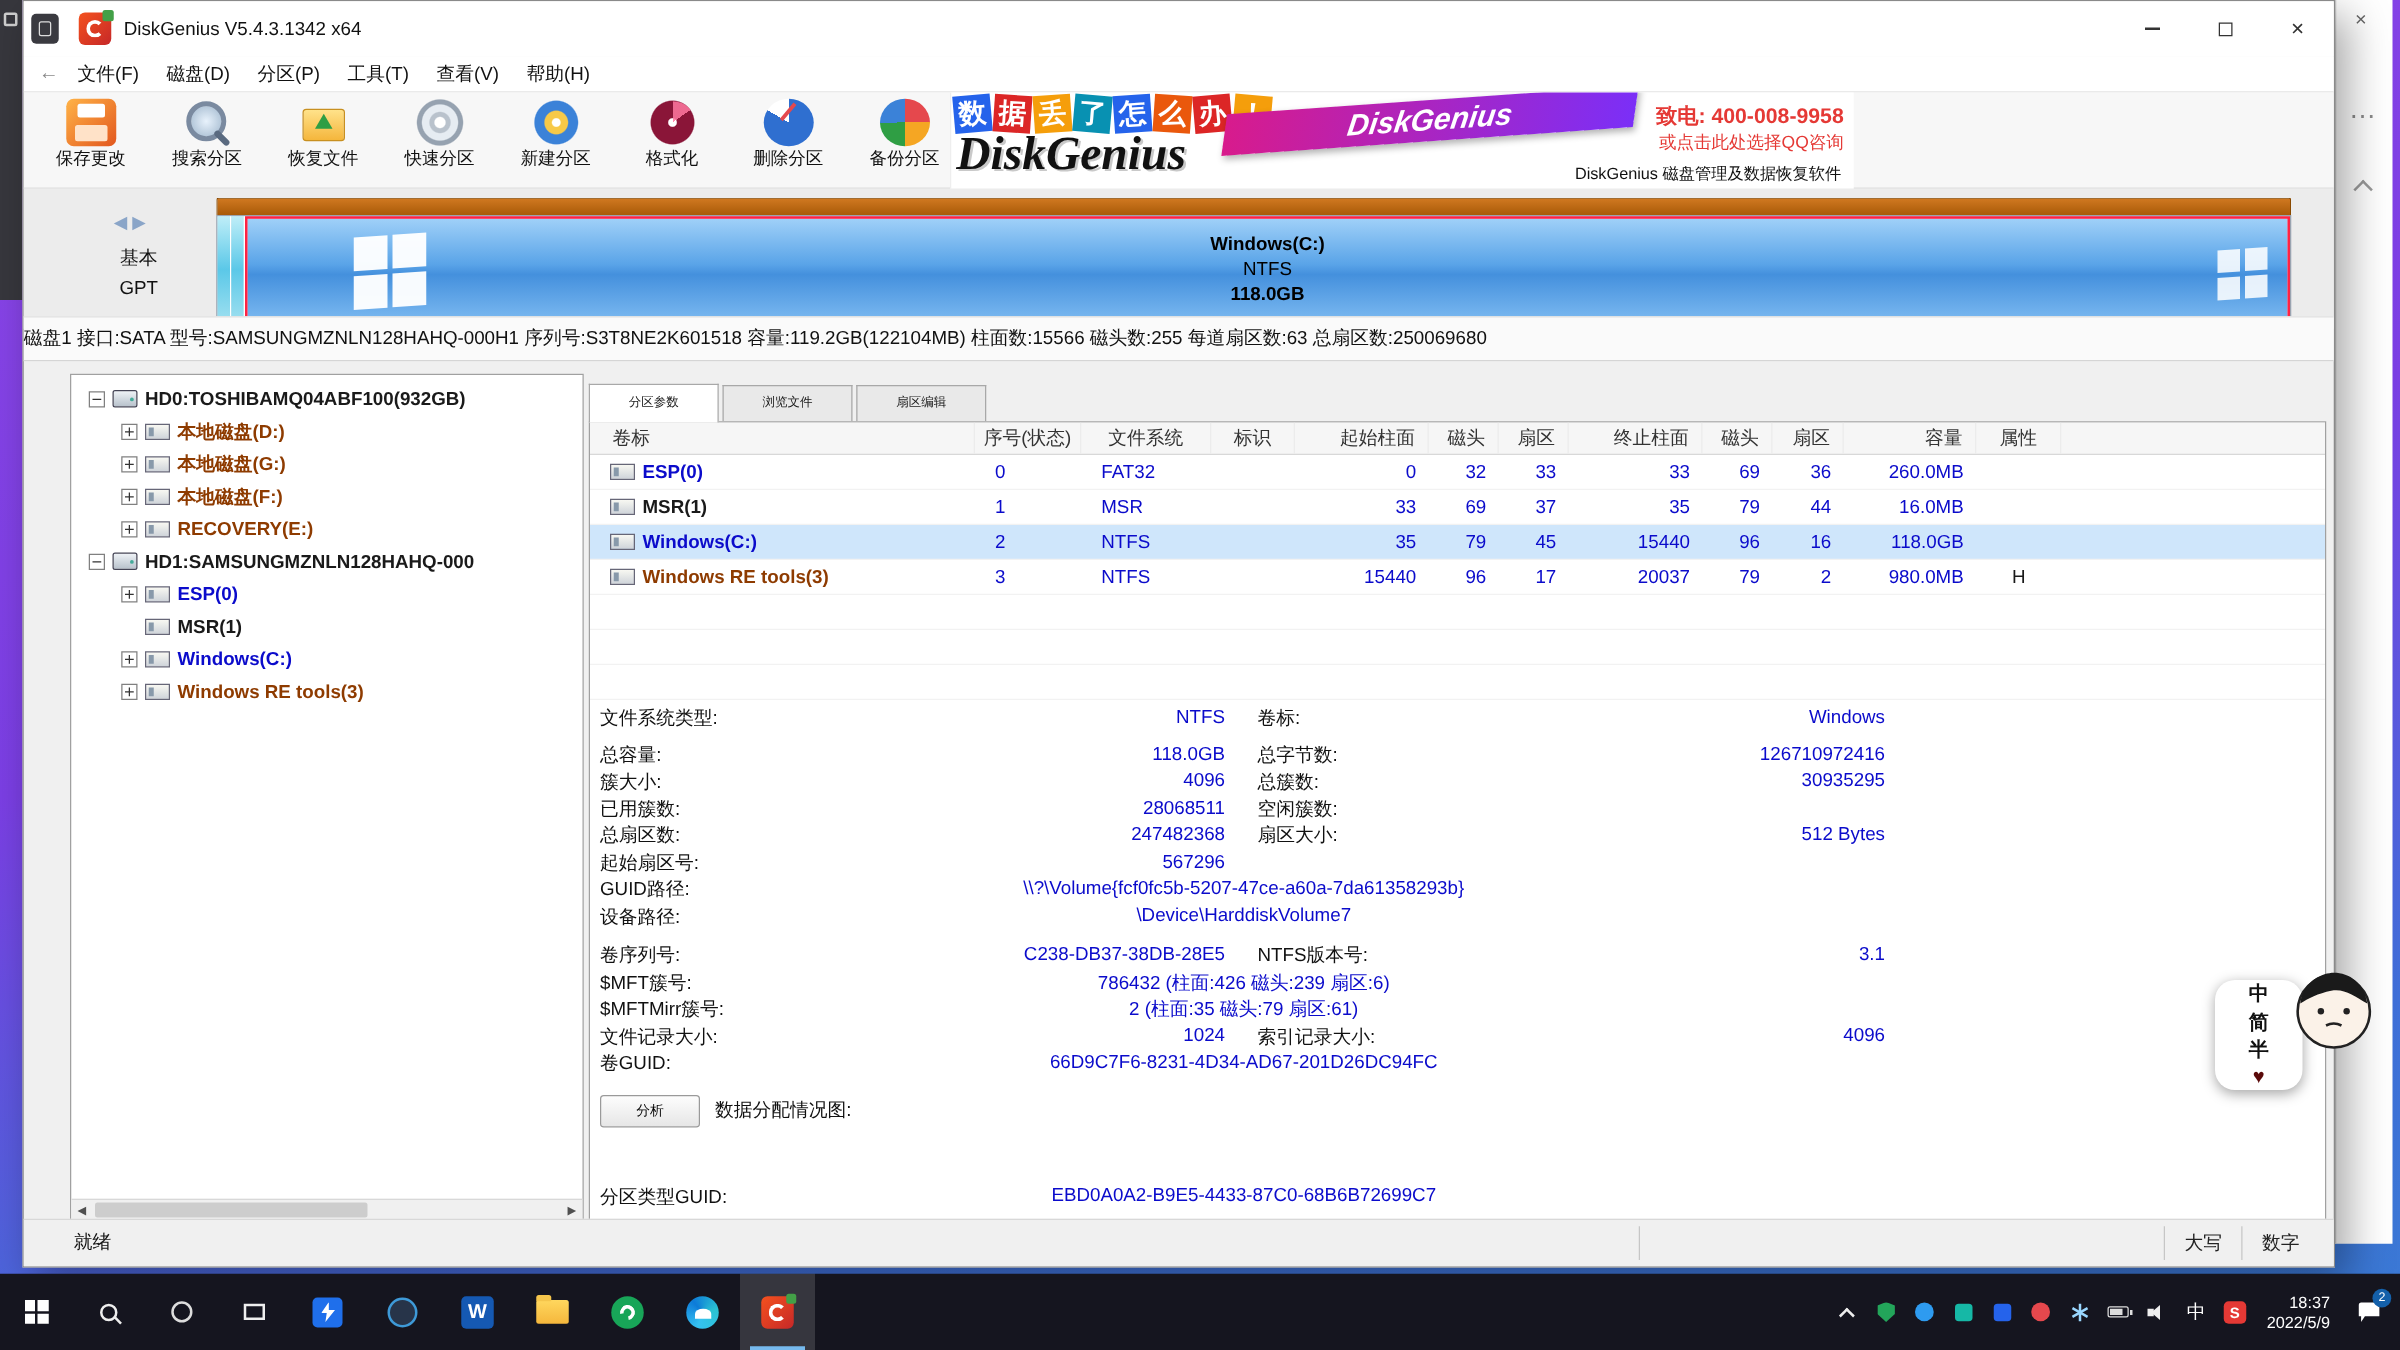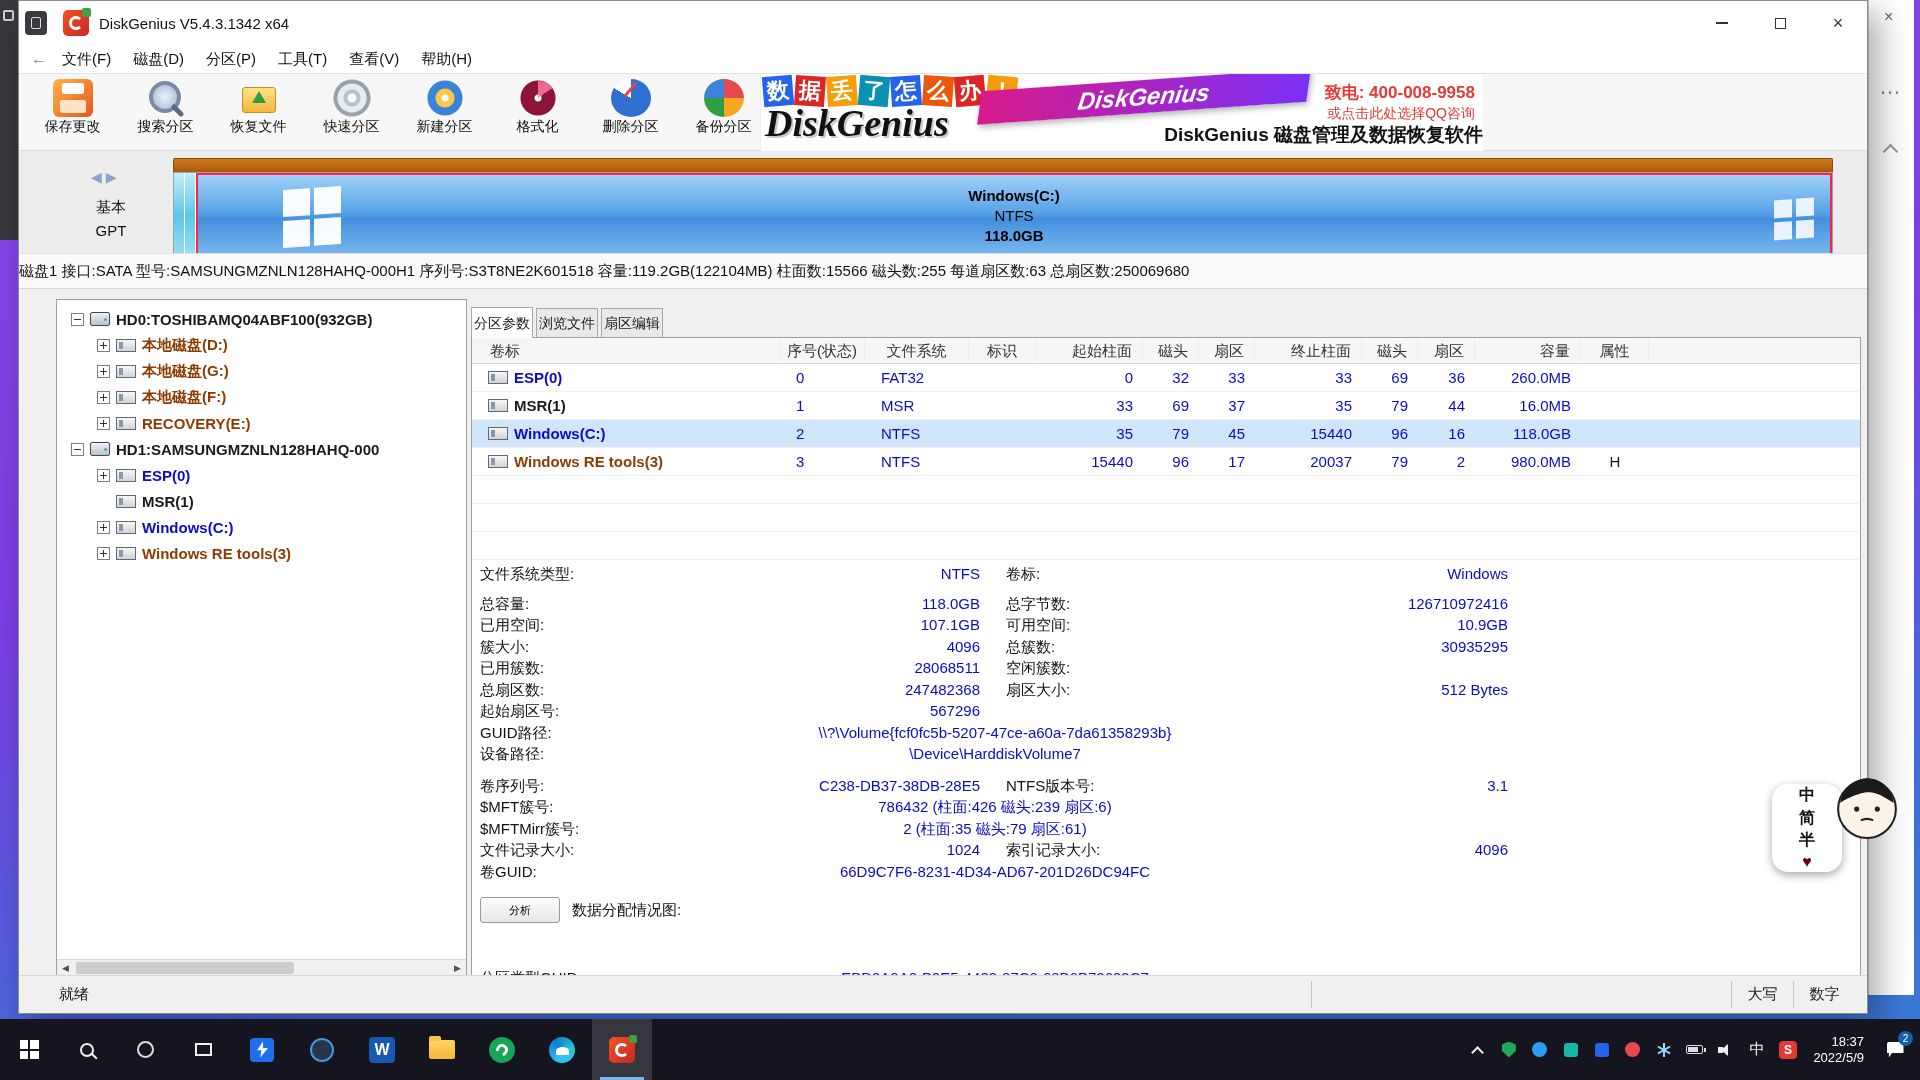--- a/index.html
+++ b/index.html
@@ -65,21 +65,21 @@
 .t2{left:66px;background:#f59e0b;transform:rotate(-4deg)}
 .t3{left:98px;background:#0891b2;transform:rotate(5deg)}
 .t4{left:130px;background:#2563eb;transform:rotate(-4deg)}
 .t5{left:162px;background:#ea580c;transform:rotate(4deg)}
 .t6{left:194px;background:#dc2626;transform:rotate(-5deg)}
 .t7{left:226px;background:#f59e0b;transform:rotate(5deg)}
 .adbig{position:absolute;left:4px;top:27px;font-family:"Liberation Serif","DejaVu Serif",serif;font-weight:bold;font-style:italic;font-size:38px;color:#111;text-shadow:2px 2px 0 #c9c9c9}
 .ribbon{position:absolute;left:218px;top:6px;width:330px;height:33px;background:linear-gradient(90deg,#d81b8c,#7b2ff7);transform:rotate(-4deg) skewX(-12deg);color:#fff;font-weight:bold;font-style:italic;font-size:24px;line-height:33px;text-align:center;box-shadow:2px 3px 6px rgba(0,0,0,.3)}
 .adphone{position:absolute;right:8px;top:7px;color:#e53935;font-weight:bold;font-size:17px}
 .adqq{position:absolute;right:8px;top:31px;color:#e53935;font-size:14px}
-.adsub{position:absolute;right:0;bottom:3px;font-size:19px;font-weight:bold;color:#111}
+.adsub{position:absolute;right:10px;bottom:3px;font-size:13px;font-weight:normal;color:#111}
 
 
 .diskzone{position:absolute;left:0;top:150px;width:100%;height:112px;background:#ececec}
 .navarrows{position:absolute;left:72px;top:18px;color:#8aa5c8;font-size:14px;letter-spacing:4px;cursor:pointer}
 .btype{position:absolute;left:64px;top:44px;width:56px;text-align:center;font-size:15px;line-height:24px;color:#111}
 .diskstrip{position:absolute;left:154px;top:7px;width:1660px;height:14px;background:linear-gradient(#d07820,#a85a08);border:1px solid #8a4a00;border-bottom:none;border-radius:2px 2px 0 0}
 .diskbar{position:absolute;left:154px;top:21px;width:1660px;height:87px;background:#dde4ea;border:1px solid #9aa4b0;display:flex}
 .sliver{width:11px;height:100%;background:linear-gradient(180deg,#bfeef8,#5bc8e8 50%,#9fe0f0);border-right:1px solid #fff}
 .mainpart{flex:1;position:relative;border:2px solid #ff2244;background:linear-gradient(180deg,#9fd0f8 0%,#5aa4e8 45%,#4490dd 55%,#7ab8f0 100%);display:flex;flex-direction:column;align-items:center;justify-content:center;color:#000;line-height:20px}
 .mp1,.mp3{font-weight:bold}
@@ -106,21 +106,21 @@
 .ipart::before{content:'';position:absolute;left:2px;top:2px;bottom:2px;width:4px;background:#8899aa}
 .c-dark{color:#1a1a1a}.c-blue{color:#0b0bcb}.c-brown{color:#8e3b00}
 .hscroll{position:absolute;left:0;bottom:0;width:100%;height:17px;background:#f0f0f0;border-top:1px solid #d8d8d8;display:flex;align-items:center}
 .harrow{width:17px;text-align:center;color:#505050;font-size:9px;cursor:pointer}
 .htrack{flex:1;position:relative;height:100%}
 .hthumb{position:absolute;left:2px;top:2px;bottom:2px;width:58%;background:#cdcdcd;border-radius:2px;cursor:pointer}
 
 
 .rpanel{position:absolute;left:452px;top:298px;width:1390px;height:678px}
 .tabs{height:38px;display:flex;align-items:flex-end}
-.tab{height:29px;line-height:28px;padding:0 2px;border:1px solid #a8a8a8;border-bottom:none;background:#e9e9e9;margin-right:3px;font-size:14px;cursor:pointer}
+.tab{height:29px;line-height:28px;padding:0 31px;border:1px solid #a8a8a8;border-bottom:none;background:#e9e9e9;margin-right:3px;font-size:10px;cursor:pointer}
 .tab.sel{height:31px;line-height:30px;background:#fff;position:relative;z-index:2;margin-bottom:-1px}
 .pbox{position:absolute;left:0;top:38px;width:1390px;height:640px;background:#fff;border:1px solid #a0a0a0;overflow:hidden}
 .tgrid{display:grid;grid-template-columns:300px 85px 104px 67px 107px 56px 56px 107px 56px 57px 106px 68px;padding-left:8px}
 .thead{height:26px;background:#f6f6f6;border-bottom:1px solid #d8d8d8}
 .th{font-size:15px;color:#333;line-height:25px;border-right:1px solid #ececec}
 .th.l{padding-left:10px}.th.c{text-align:center}.th.r{text-align:right;padding-right:10px}
 .prow{height:28px;align-items:center;border-bottom:1px solid #f2f2f2;cursor:pointer}
 .prow.sel{background:#cfe6fb}
 .pc{font-size:15px}
 .pc.name{display:flex;align-items:center;padding-left:8px;font-weight:bold}
@@ -503,26 +503,20 @@
             <span class="dl2">卷标:</span>
               <span class="dv2">Windows</span>
           </div>
           <div class="drow mt8">
             <span class="dl1">总容量:</span>
               <span class="dv1">118.0GB</span>
             <span class="dl2">总字节数:</span>
               <span class="dv2">126710972416</span>
           </div>
           <div class="drow">
-            <span class="dl1">已用空间:</span>
-              <span class="dv1">107.1GB</span>
-            <span class="dl2">可用空间:</span>
-              <span class="dv2">10.9GB</span>
-          </div>
-          <div class="drow">
             <span class="dl1">簇大小:</span>
               <span class="dv1">4096</span>
             <span class="dl2">总簇数:</span>
               <span class="dv2">30935295</span>
           </div>
           <div class="drow">
             <span class="dl1">已用簇数:</span>
               <span class="dv1">28068511</span>
             <span class="dl2">空闲簇数:</span>
           </div>

